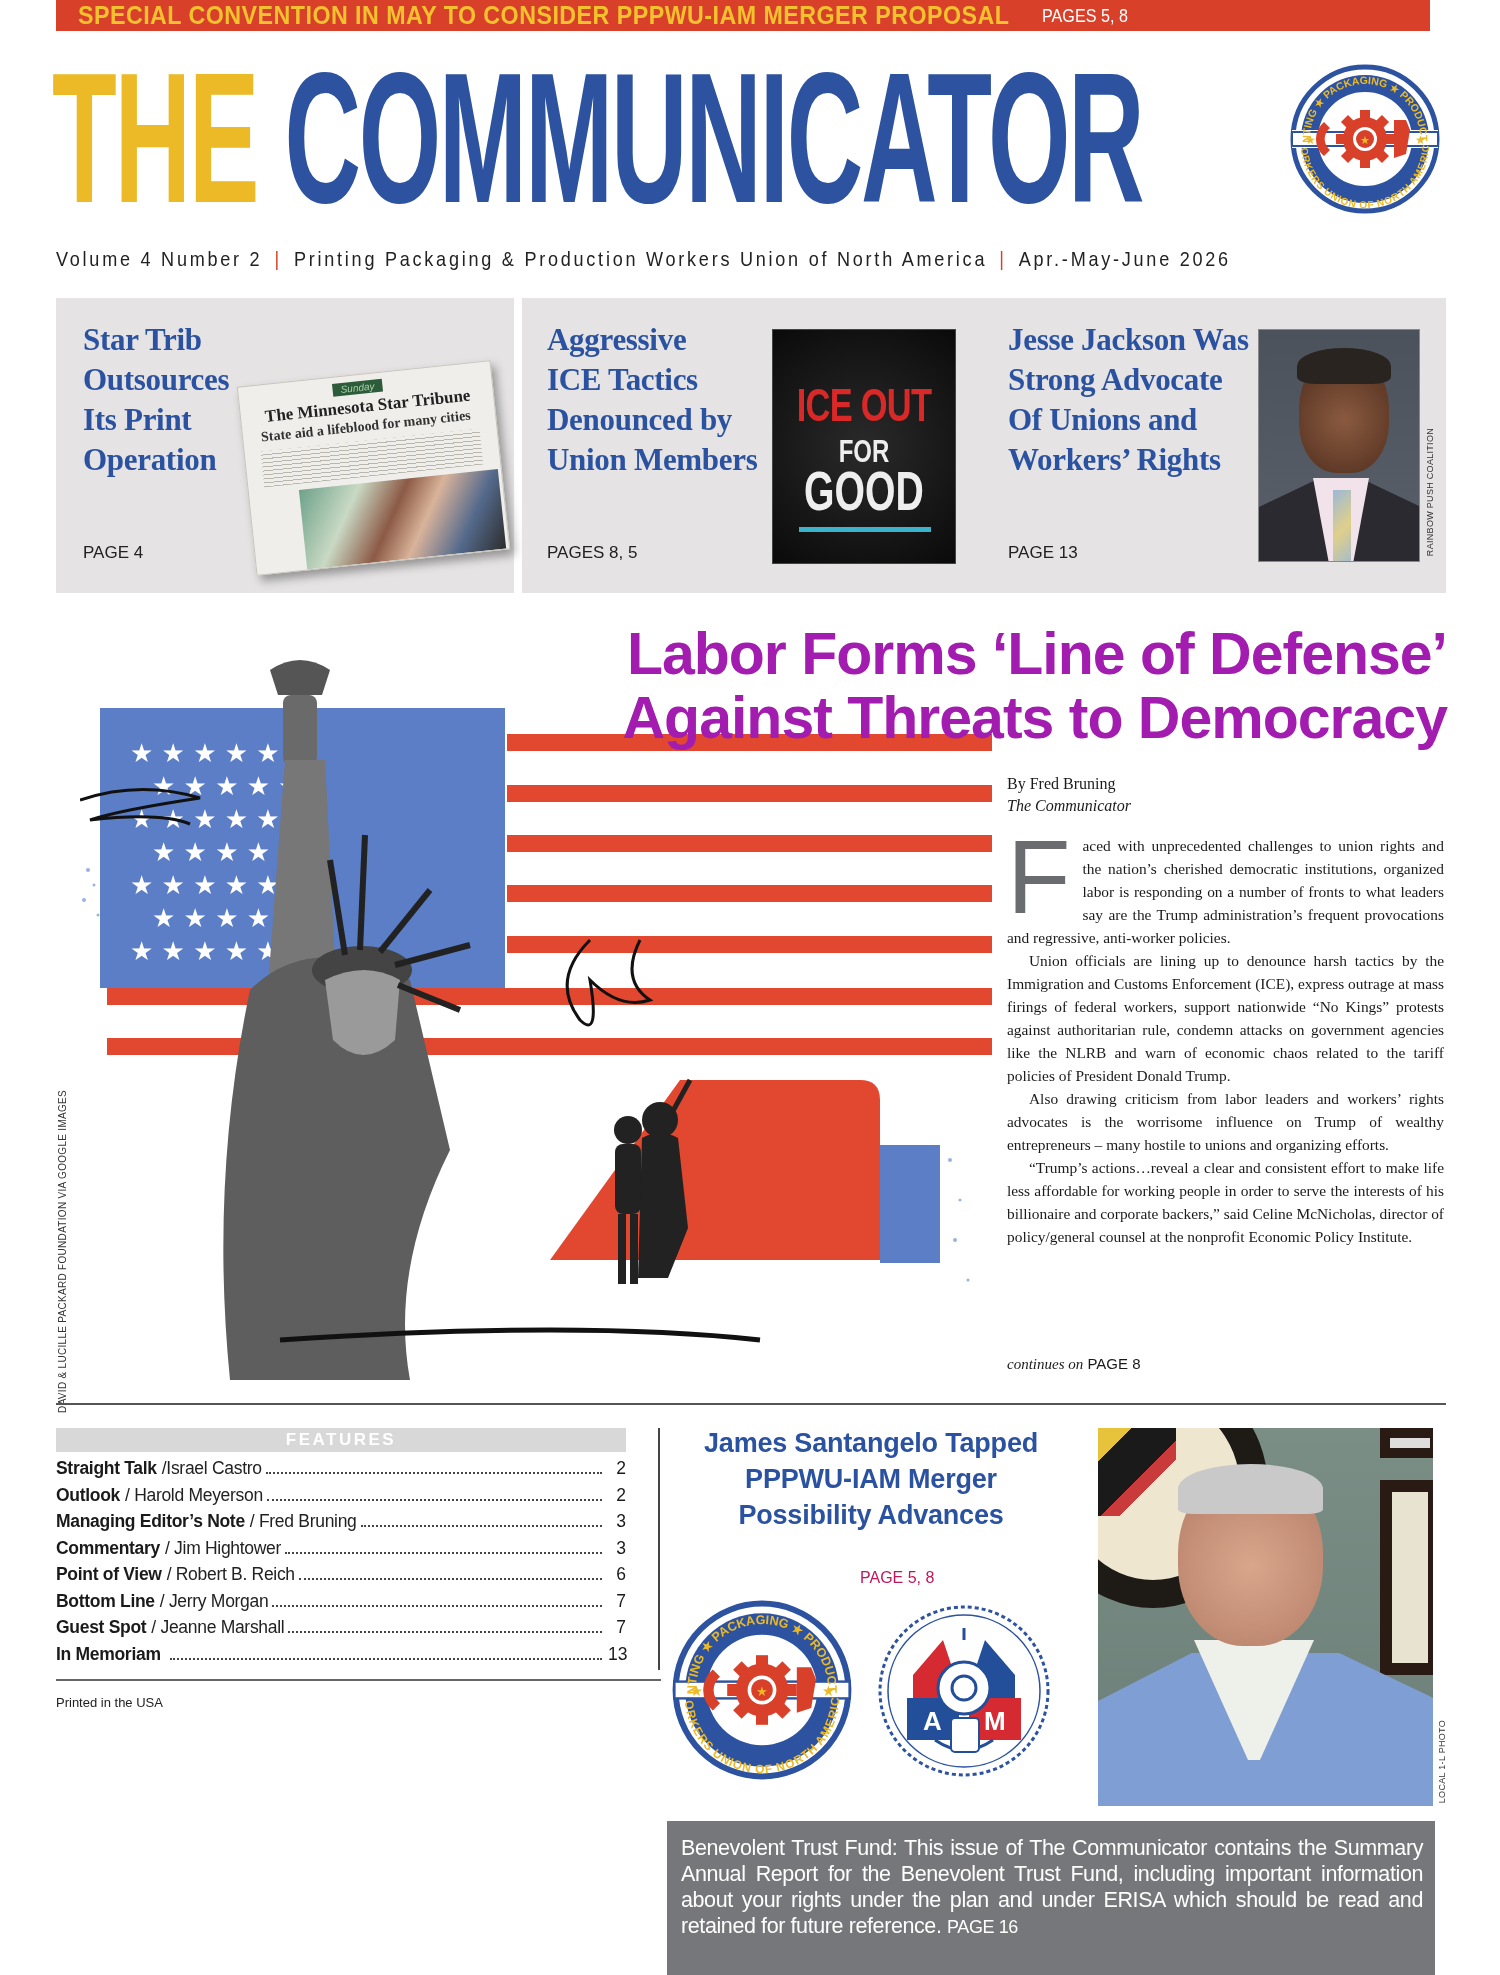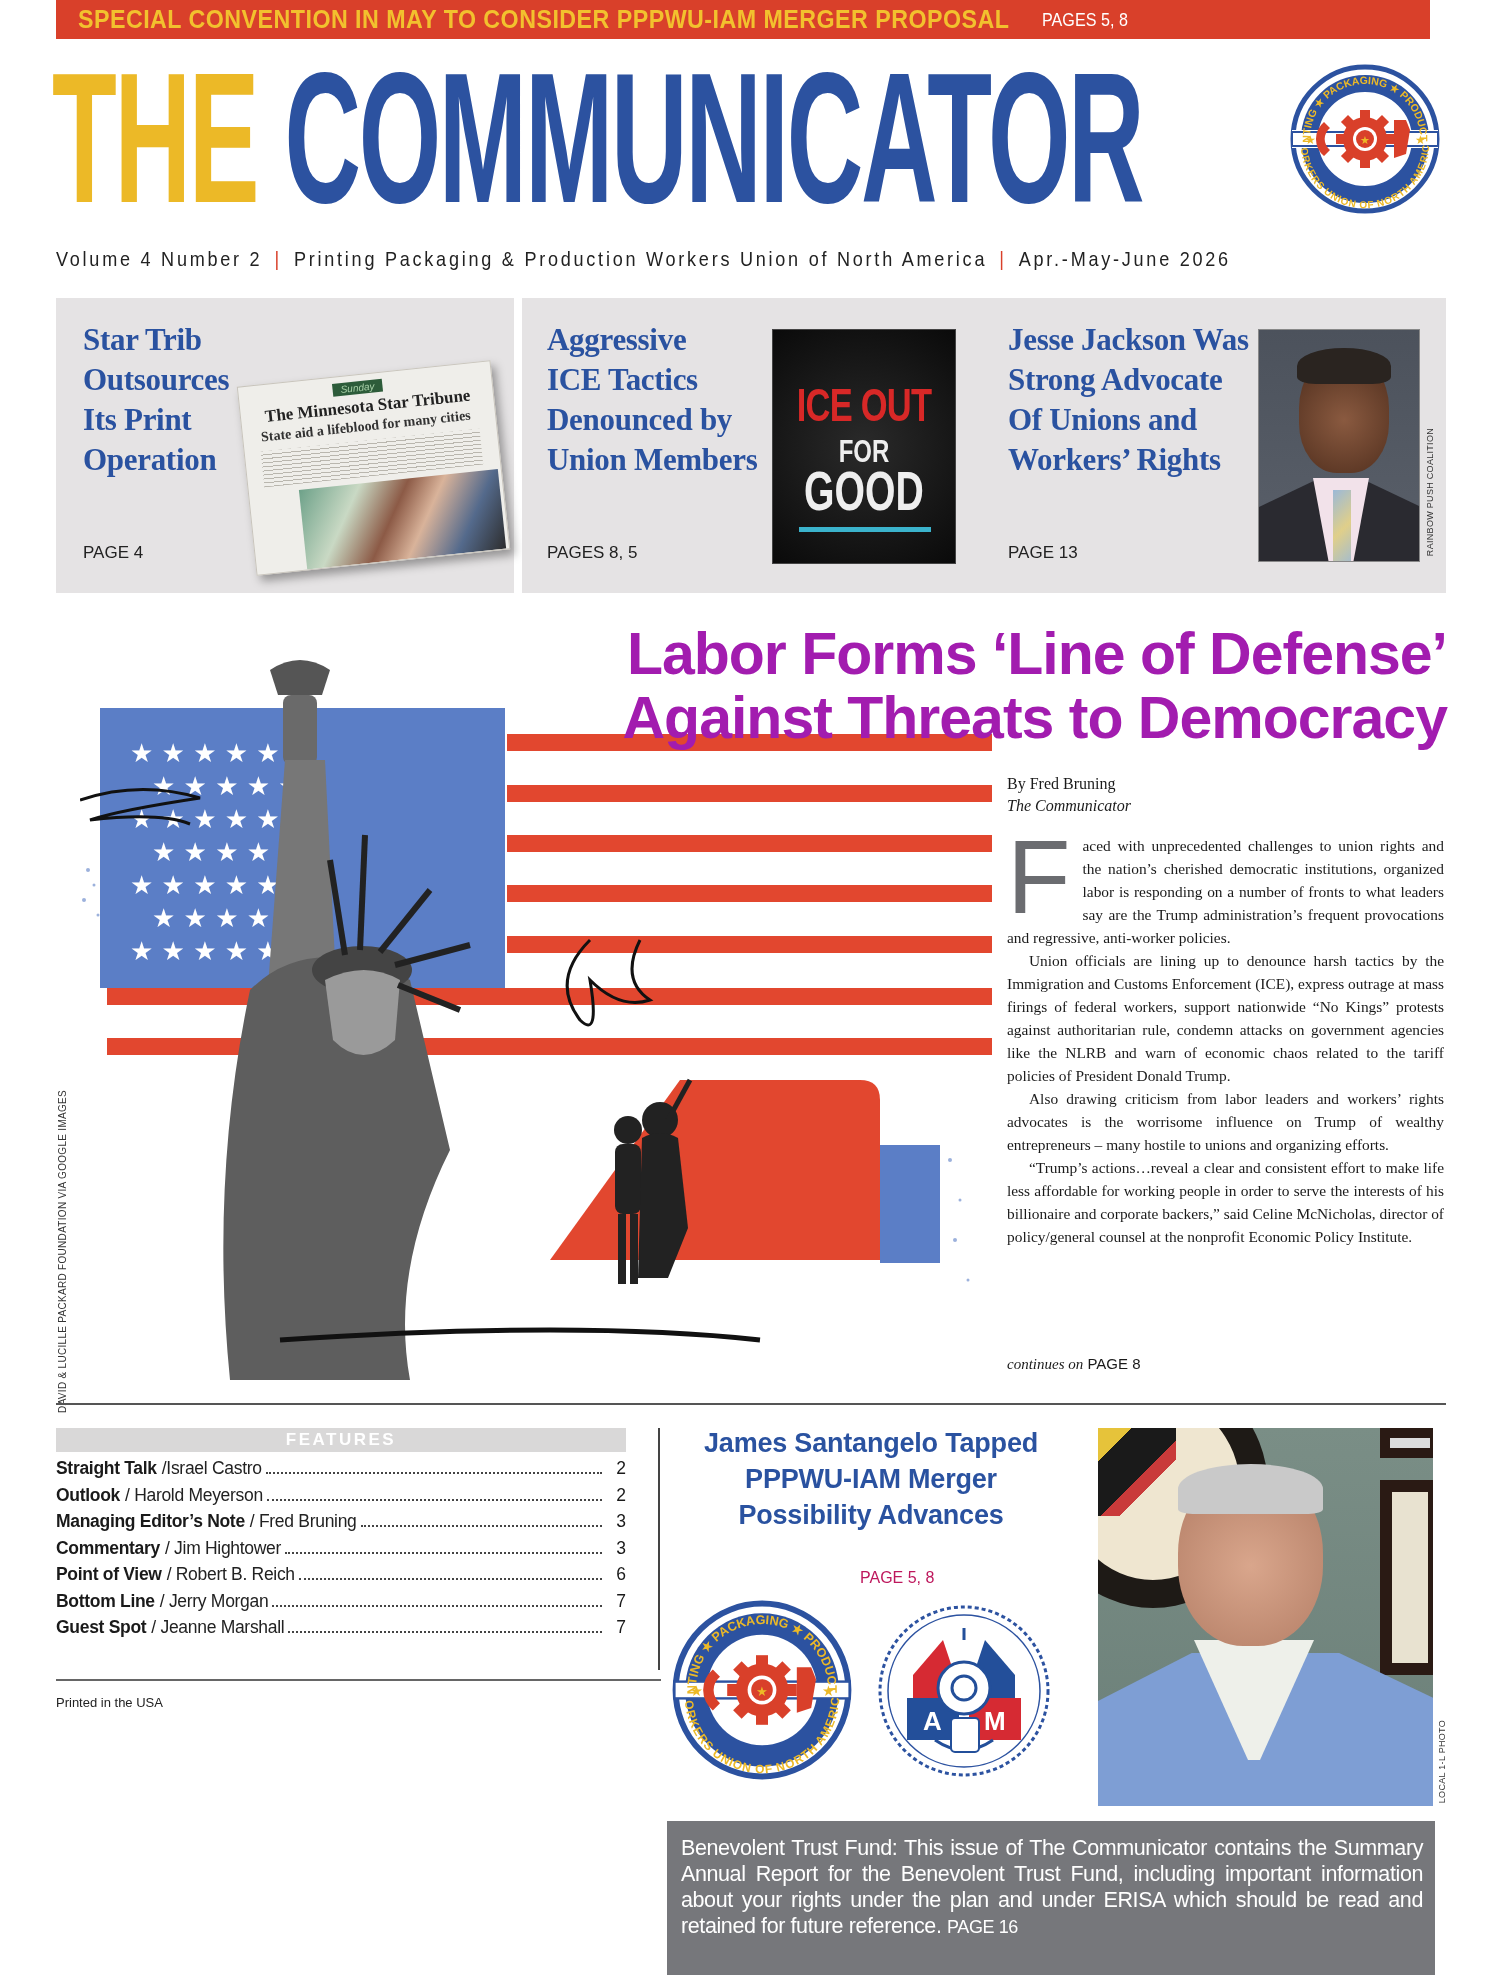--- a/index.html
+++ b/index.html
@@ -1,21 +1,21 @@
 <!DOCTYPE html>
 <html><head>
 <meta charset="utf-8">
 <style>
   * { box-sizing: border-box; margin: 0; padding: 0; }
   html, body { width: 1500px; height: 1975px; background: #ffffff; overflow: hidden; }
   body { position: relative; font-family: "Liberation Sans", sans-serif; color: #1a1a1a; }
   .abs { position: absolute; }
 
   
-  .banner { left: 56px; top: 0; width: 1374px; height: 39px; background: #d9402a; display: flex; align-items: center; padding-left: 22px; }
+  .banner { left: 56px; top: 0; width: 1374px; height: 31px; background: #d9402a; display: flex; align-items: center; padding-left: 22px; }
   .banner-text { font-family: "Liberation Sans", sans-serif; font-weight: bold; color: #f2c12e; font-size: 25px; letter-spacing: 0.5px; transform: scaleX(0.93); transform-origin: left center; white-space: nowrap; }
   .banner-pages { color: #ffffff; font-size: 19px; margin-left: -38px; white-space: nowrap; transform: scaleX(0.85); transform-origin: left center; }
 
   
   .masthead { left: 52px; top: 55px; height: 165px; white-space: nowrap; font-family: "Liberation Sans", sans-serif; font-weight: bold; font-size: 186px; line-height: 165px; letter-spacing: -4px; transform: scaleX(0.57); transform-origin: left top; }
   .masthead .the { color: #ecb927; }
   .masthead .comm { color: #2c52a0; }
 
   .logo { left: 1290px; top: 64px; width: 150px; height: 150px; }
 
@@ -333,20 +333,26 @@
       <span class="feat-author">/ Jerry Morgan</span>
       <span class="feat-dots"></span>
       <span class="feat-page">7</span>
     </div>
   <div class="feat-row">
       <span class="feat-title">Guest Spot</span>
       <span class="feat-author">/ Jeanne Marshall</span>
       <span class="feat-dots"></span>
       <span class="feat-page">7</span>
     </div>
+  <div class="feat-row">
+      <span class="feat-title">In Memoriam</span>
+      <span class="feat-author"></span>
+      <span class="feat-dots"></span>
+      <span class="feat-page">13</span>
+    </div>
 </div>
 <div class="abs rule-features"></div>
 <div class="abs printed">Printed in the USA</div>
 <div class="abs vdivider"></div>
 
 <div class="abs sant-headline">
   <div>James Santangelo Tapped</div>
   <div>PPPWU-IAM Merger</div>
   <div>Possibility Advances</div>
 </div>

